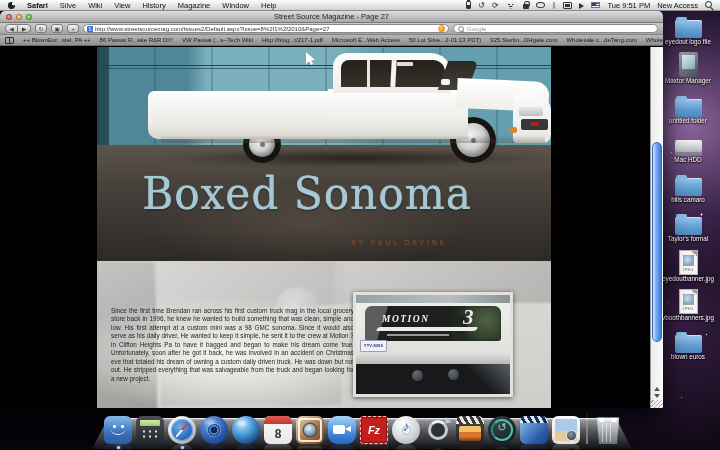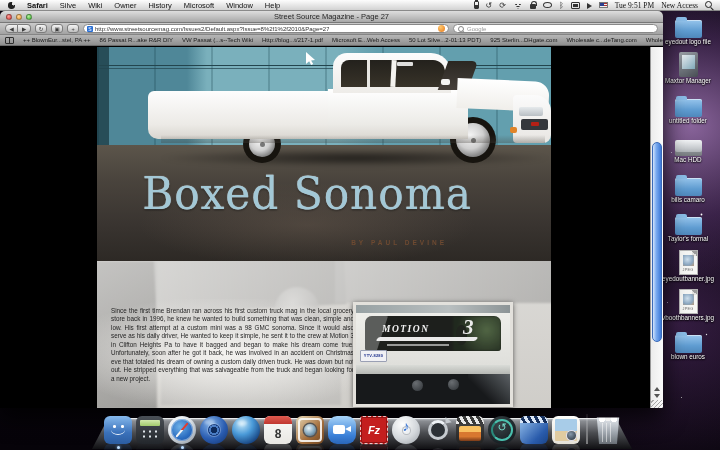--- a/index.html
+++ b/index.html
@@ -39,21 +39,21 @@
   .si-displays { width:9px; height:7px; border:1px solid #333; border-radius:1px; }
   .si-displays::before { content:""; position:absolute; inset:1px; background:#333; }
   .si-volume { width:0; height:0; border-top:3px solid transparent; border-bottom:3px solid transparent;
     border-left:5px solid #333; margin-top:1px; }
   .si-input-us-flag { width:9px; height:6px; border:.5px solid #777;
     background:repeating-linear-gradient(180deg,#b03030 0 1px,#f2f2f2 1px 2px); }
   .si-input-us-flag::before { content:""; position:absolute; top:0; left:0; width:4px; height:3px; background:#2a3f8f; }
   .si-spotlight { width:8px; height:8px; }
   .si-spotlight::before { content:""; position:absolute; top:0; left:0; width:5px; height:5px; border:1px solid #222; border-radius:50%; }
   .si-spotlight::after { content:""; position:absolute; bottom:0; right:0; width:3.5px; height:1.2px; background:#222; transform:rotate(45deg); }
-  .clock,.user { font-size:7.5px; color:#111;font-family:Liberation Serif, serif; }
+  .clock,.user { font-size:7.5px; color:#111; }
 
   
   .window { position:absolute; left:0; top:11px; width:663px; height:397px; z-index:20;
     border-radius:5px 5px 0 0; box-shadow:0 10px 22px rgba(0,0,0,.75); background:#000; }
   .titlebar { height:12px; background:linear-gradient(#dedede,#a8a8a8); border-radius:5px 5px 0 0;
     border-bottom:1px solid #787878; position:relative; display:flex; align-items:center; justify-content:center;
     font-size:7.5px; color:#262626; }
   .traffic { position:absolute; left:6px; top:3px; display:flex; gap:4px; }
   .light { width:6px; height:6px; border-radius:50%; border:.5px solid rgba(0,0,0,.35); }
   .l-red { background:radial-gradient(circle at 35% 30%,#ffa39e,#dd3f39); }
@@ -152,21 +152,21 @@
   .cg3 { left:238px; top:-6px; width:220px; height:48px; background:linear-gradient(90deg,#a8a8a8,#6a6a6a); opacity:.8; }
   .cg4 { left:64px; top:52px; width:180px; height:92px; background:radial-gradient(#d8d8d8,#969696); opacity:.6; }
   .cg5 { left:178px; top:26px; width:44px; height:44px; border-radius:50%; background:radial-gradient(circle at 40% 35%,#e4e4e4,#8c8c8c); opacity:.7; }
   .veil { position:absolute; inset:0; background:linear-gradient(180deg, rgba(236,235,232,.55), rgba(213,211,206,.5)); }
   .text-glow { position:absolute; left:0; top:38px; width:280px; height:110px;
     background:radial-gradient(ellipse at 45% 50%, rgba(246,245,242,.9), rgba(246,245,242,0) 75%); }
   .bodytext { position:absolute; left:14px; top:46px; width:243px; font-size:6.3px; line-height:1.34;
     text-align:justify; color:#1e1e1e; }
 
   
-  .inset { position:absolute; left:256px; top:41px; width:160px; height:105px; background:#222;
+  .inset { position:absolute; left:256px; top:31px; width:160px; height:105px; background:#222;
     border:3px solid #e3e1dc; box-shadow:0 1px 5px rgba(0,0,0,.6); overflow:hidden; }
   .inset div { position:absolute; }
   .in-sky { top:0; left:0; right:0; height:8px; background:linear-gradient(90deg,#97a1a3,#b9bfc0 60%,#8c9496); }
   .in-cab { top:8px; left:0; right:0; height:52px; background:linear-gradient(180deg,#eeeeea,#dfdfdb); }
   .in-window { top:3px; left:9px; right:9px; height:35px; background:#1d1f1c; border-radius:7px 7px 3px 3px; overflow:hidden; }
   .win-streak { left:-6px; top:-4px; width:22px; height:48px; background:rgba(255,255,255,.28); transform:rotate(18deg); }
   .win-foliage { right:0; top:0; width:48px; height:100%; background:radial-gradient(circle at 70% 40%, rgba(116,150,96,.6), rgba(40,60,34,.35) 75%); filter:blur(1px); }
   .win-person { right:34px; top:9px; width:11px; height:20px; border-radius:45%; background:#20241e; filter:blur(.5px); }
   .motion-text { left:17px; top:8px; font-family:"Liberation Serif",serif; font-style:italic; font-weight:bold;
     font-size:9.5px; letter-spacing:1.5px; color:#f4f4f4; }
@@ -317,21 +317,21 @@
     clip-path:polygon(0 0,0 92%,35% 72%,57% 100%,80% 93%,57% 65%,100% 62%); }
 </style>
 </head>
 <body>
 
 <div class="desktop"></div>
 <div class="stars"></div>
 
 <div class="menubar">
   <span class="apple-logo"></span>
-  <span id="menu-items"><span class="menu-item bold">Safari</span><span class="menu-item">Silve</span><span class="menu-item">Wiki</span><span class="menu-item">Owner</span><span class="menu-item">History</span><span class="menu-item">Microsoft</span><span class="menu-item">Window</span><span class="menu-item">Help</span></span>
+  <span id="menu-items"><span class="menu-item bold">Safari</span><span class="menu-item">Silve</span><span class="menu-item">Wiki</span><span class="menu-item">View</span><span class="menu-item">History</span><span class="menu-item">Magazine</span><span class="menu-item">Window</span><span class="menu-item">Help</span></span>
   <span class="statusarea">
     <span id="status-icons" style="display: inline-flex; align-items: center; gap: 7px;">
         <span class="si si-battery"></span>
         <span class="si si-time-machine">↺</span>
         <span class="si si-sync">⟳</span>
         <span class="si si-wifi"></span>
         <span class="si si-keychain-lock"></span>
         <span class="si si-ichat"></span>
         <span class="si si-bluetooth">ᛒ</span>
         <span class="si si-displays"></span>

